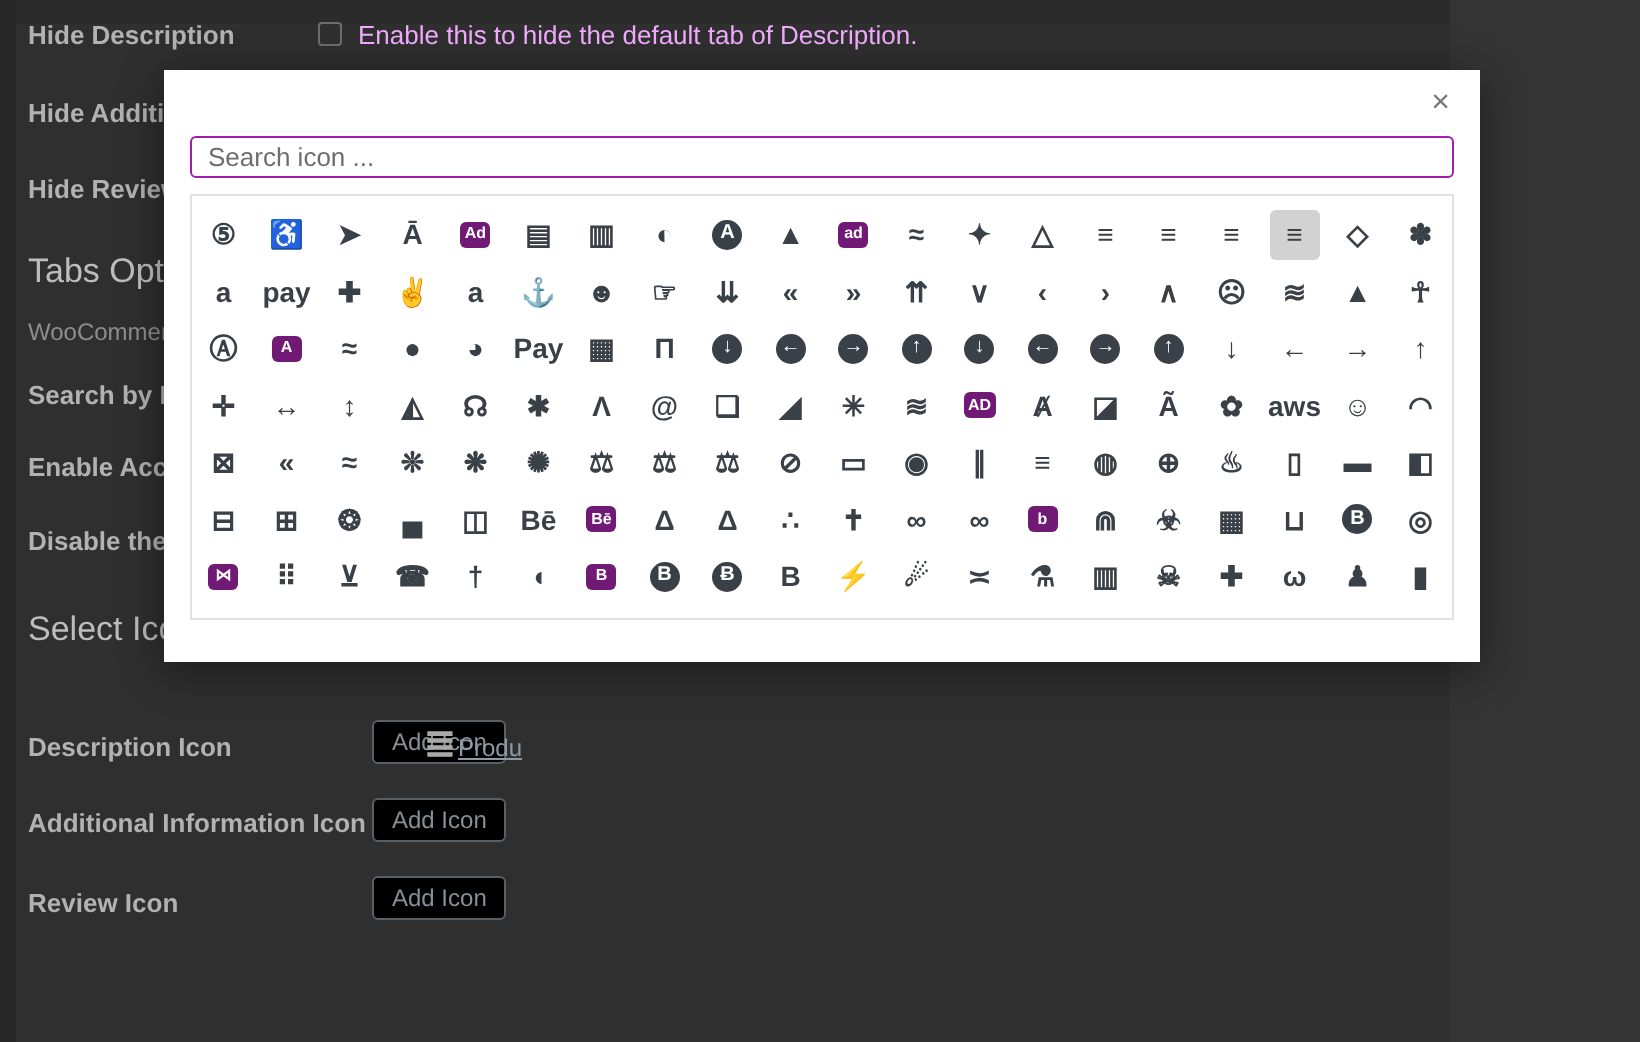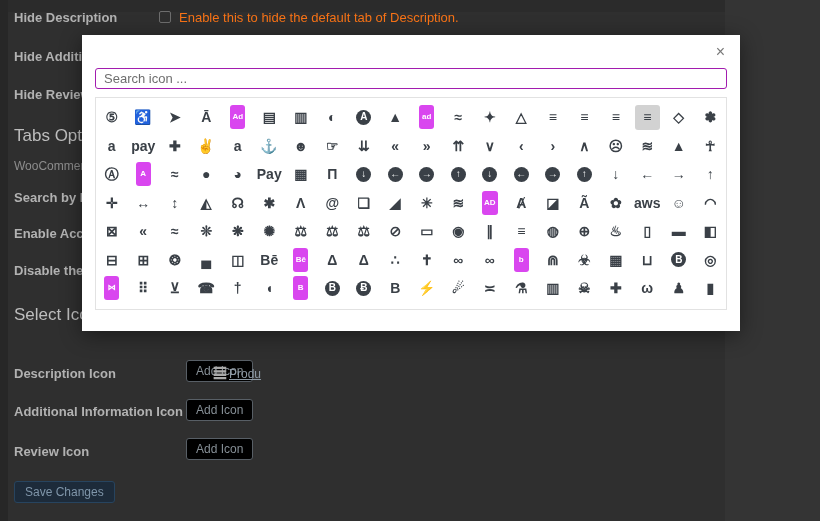--- a/index.html
+++ b/index.html
@@ -5,21 +5,21 @@
   * { box-sizing: border-box; margin: 0; padding: 0; }
   html,body { width:820px; height:521px; overflow:hidden; background:#343434;
     font-family:"Liberation Sans", sans-serif; }
   .stage { position:relative; width:820px; height:521px; }
 
   
   .left-strip { position:absolute; left:0; top:0; width:8px; height:521px; background:#272727; }
   .content { position:absolute; left:8px; top:0; width:717px; height:521px; background:#2f2f2f; }
   .top-strip { position:absolute; left:0; top:0; width:717px; height:12px; background:#2b2b2b; }
   .bg-label { position:absolute; left:6px; color:#b2b2b2; font-weight:bold; font-size:13px; white-space:nowrap; }
-  .bg-help  { position:absolute; color:#f97316; font-size:13px; white-space:nowrap; }
+  .bg-help  { position:absolute; color:#f0abfc; font-size:13px; white-space:nowrap; }
   .bg-h2    { position:absolute; left:6px; color:#bdbdbd; font-size:17px; font-weight:400; white-space:nowrap; }
   .bg-sub   { position:absolute; left:6px; color:#8d8d8d; font-size:12px; white-space:nowrap; }
   .checkbox { position:absolute; width:12px; height:12px; border:1px solid #6d6d6d; background:#2f2f2f; border-radius:2px; }
   .btn2 { position:absolute; height:22px; padding:0 9px; background:#000000; border:1px solid #585f66;
           color:#868f96; font-size:12px; border-radius:3px; line-height:20px;margin-left:28px; }
   .btn1 { position:absolute; height:22px; padding:0 10px; background:#1d2b3a; border:1px solid #27445f;
           color:#7f95a9; font-size:12px; border-radius:3px; line-height:20px; }
   .remove-link { position:absolute; color:#8d99a4; font-size:12px; text-decoration:underline; }
   .sel-glyph { position:absolute; color:#a9a9a9; font-size:19px; font-weight:bold; line-height:14px; }
 
@@ -30,22 +30,22 @@
   .search { position:absolute; left:13px; top:33px; width:632px; height:21px; border:1px solid #a21caf;
             border-radius:3px; font-size:13px; color:#444; padding:0 8px; outline:none;
             font-family:"Liberation Sans", sans-serif; background:#fff; }
   .search::placeholder { color:#6e6e6e; }
   .grid-box { position:absolute; left:13px; top:62px; width:632px; height:213px; border:1px solid #e2e2e2;
               overflow:hidden; background:#fff; }
   .grid { display:grid; grid-template-columns:repeat(20,1fr); grid-auto-rows:28.5px; padding-top:5px; }
   .cell { display:flex; align-items:center; justify-content:center; cursor:pointer; }
   .cell.sel { background:#d2d2d2; border-radius:3px; margin:2px 3px; }
   .ic { color:#3a4047; font-size:14px; line-height:1; font-weight:bold; }
-  .ic.sq { background:#d946ef; color:#fff; font-size:8px; font-weight:bold; min-width:15px; height:13px;
-           padding:12px 2px; border-radius:3px; display:inline-flex; align-items:center; justify-content:center; }
+  .ic.sq { background:#701a75; color:#fff; font-size:8px; font-weight:bold; min-width:15px; height:13px;
+           padding:1px 2px; border-radius:3px; display:inline-flex; align-items:center; justify-content:center; }
   .ic.crc { background:#3a4047; color:#fff; font-size:10px; font-weight:bold; width:15px; height:15px;
             border-radius:50%; display:inline-flex; align-items:center; justify-content:center; }
 </style>
 </head>
 <body>
 
 <div class="stage">
 
   <div class="left-strip"></div>
   <div class="content">
@@ -70,21 +70,20 @@
     <button class="btn2" style="left:150px; top:360px">Add Icon</button>
     <div class="sel-glyph" style="left:204px; top:366px">≣</div>
     <a class="remove-link" style="left:221px; top:367px">Produ</a>
 
     <div class="bg-label" style="top:404px">Additional Information Icon</div>
     <button class="btn2" style="left:150px; top:399px">Add Icon</button>
 
     <div class="bg-label" style="top:444px">Review Icon</div>
     <button class="btn2" style="left:150px; top:438px">Add Icon</button>
 
-    <button class="btn1" style="left:6px; top:481px">Save Changes</button>
   </div>
 
   <div class="modal">
     <div class="modal-close">×</div>
     <input class="search" type="text" placeholder="Search icon ..." style="">
     <div class="grid-box">
       <div class="grid">
           <div class="cell">
             <span class="ic">⑤</span>
           </div>

